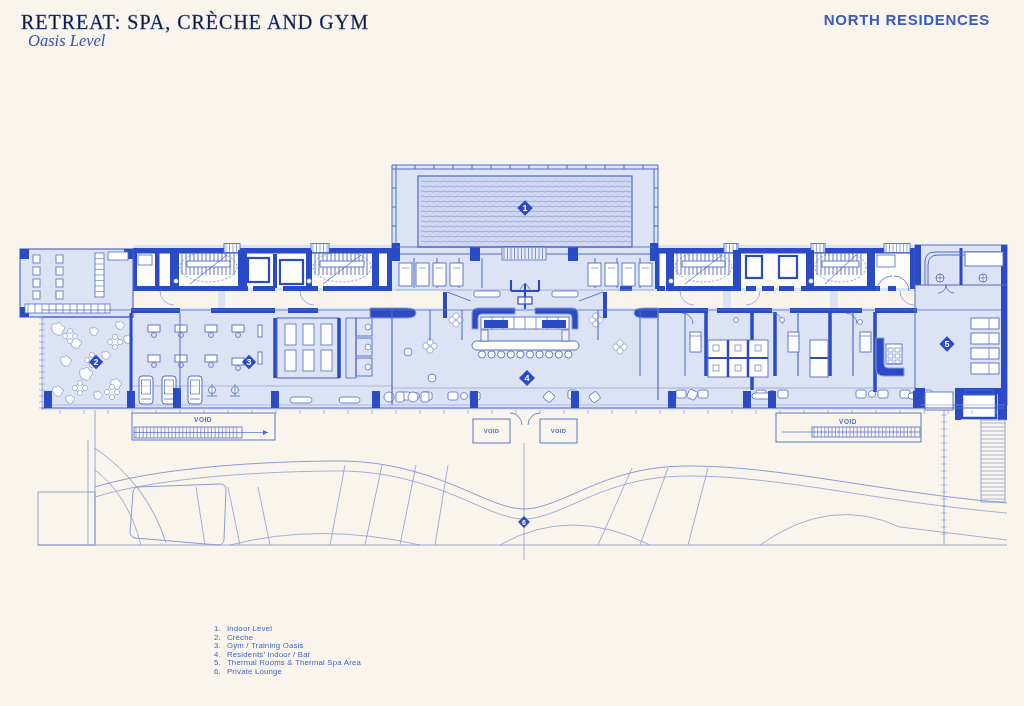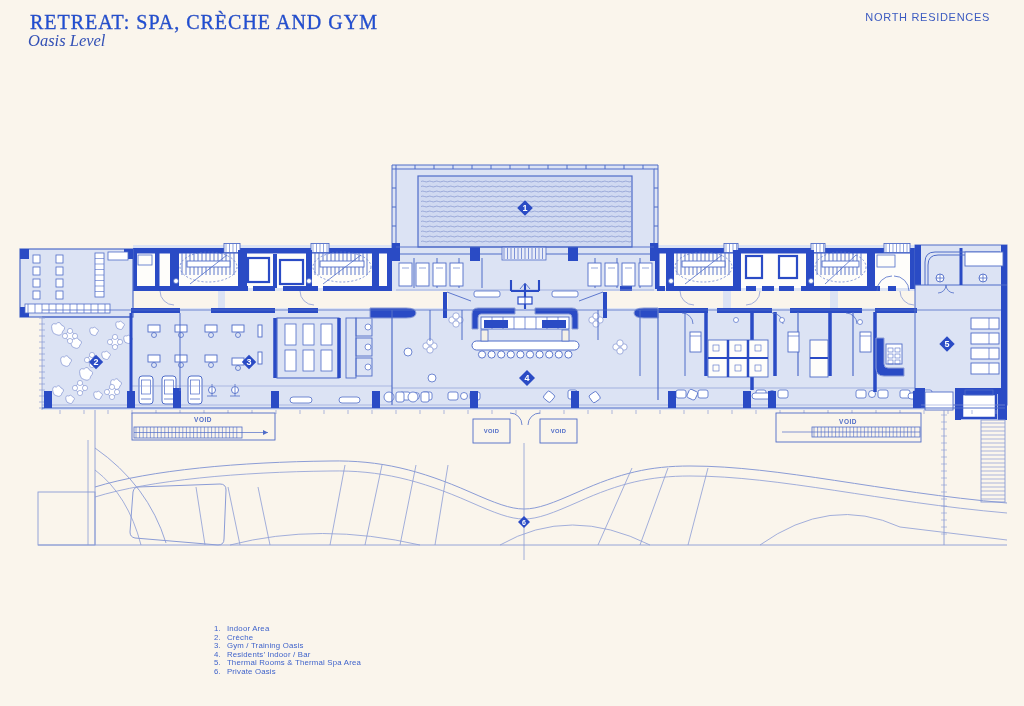--- a/index.html
+++ b/index.html
@@ -1,23 +1,23 @@
 <!DOCTYPE html>
 <html><head>
 <meta charset="utf-8">
 <style>
   html,body { margin:0; padding:0; }
   body { width:1024px; height:706px; background:#faf5ec; position:relative; overflow:hidden;
          font-family:"Liberation Sans", sans-serif; }
-  .title { position:absolute; left:30px; top:10.5px; color:#1d4ed8;
+  .title { position:absolute; left:21px; top:10.5px; color:#0f172a;
            font-family:"Liberation Serif", serif; font-size:20px; letter-spacing:1.0px; font-weight:normal; -webkit-text-stroke:0.35px #3351b6; }
   .subtitle { position:absolute; left:28px; top:30.5px; color:#3351b6;
            font-family:"Liberation Serif", serif; font-size:16.5px; font-style:italic; font-weight:400; }
-  .brand { position:absolute; right:34px; top:11px; color:#3b5ac0; font-size:11px;
-           font-weight:normal; letter-spacing:0.7px;padding-left:20px; }
+  .brand { position:absolute; right:34px; top:11px; color:#3b5ac0; font-size:15px;
+           font-weight:bold; letter-spacing:0.7px;padding-left:20px; }
   .legend { position:absolute; left:214px; top:625px; color:#3f63cb; font-size:7.8px; line-height:8.6px; letter-spacing:0.2px; }
   .legend td { padding:0; vertical-align:top; }
   .legend .n { text-align:right; padding-right:6px; }
   svg { position:absolute; left:0; top:0; }
 </style>
 </head>
 <body>
 <svg width="1024" height="706" viewBox="0 0 1024 706">
 <rect x="42" y="308" width="965" height="102" fill="#dce3f4"></rect>
 <rect x="133" y="245" width="787" height="46" fill="#dce3f4"></rect>
@@ -775,37 +775,37 @@
 <path d="M900,291 A14,14 0 0 0 914,305" fill="none" stroke="#8b9cd6" stroke-width="0.8"></path>
 </svg>
 <div class="title">RETREAT: SPA, CRÈCHE AND GYM</div>
 <div class="subtitle">Oasis Level</div>
 <div class="brand">NORTH RESIDENCES</div>
 <div class="legend">
 <table class="legend" style="border-collapse:collapse; position:static; font-size:7.8px; line-height:8.6px;">
 <tbody>
         <tr>
           <td class="n">1.</td>
-          <td>Indoor Area</td>
+          <td>Indoor Level</td>
         </tr>
 <tr>
           <td class="n">2.</td>
           <td>Crèche</td>
         </tr>
 <tr>
           <td class="n">3.</td>
           <td>Gym / Training Oasis</td>
         </tr>
 <tr>
           <td class="n">4.</td>
           <td>Residents’ Indoor / Bar</td>
         </tr>
 <tr>
           <td class="n">5.</td>
           <td>Thermal Rooms &amp; Thermal Spa Area</td>
         </tr>
 <tr>
           <td class="n">6.</td>
-          <td>Private Oasis</td>
+          <td>Private Lounge</td>
         </tr>
 </tbody>
     </table>
 </div>
 
 </body></html>

